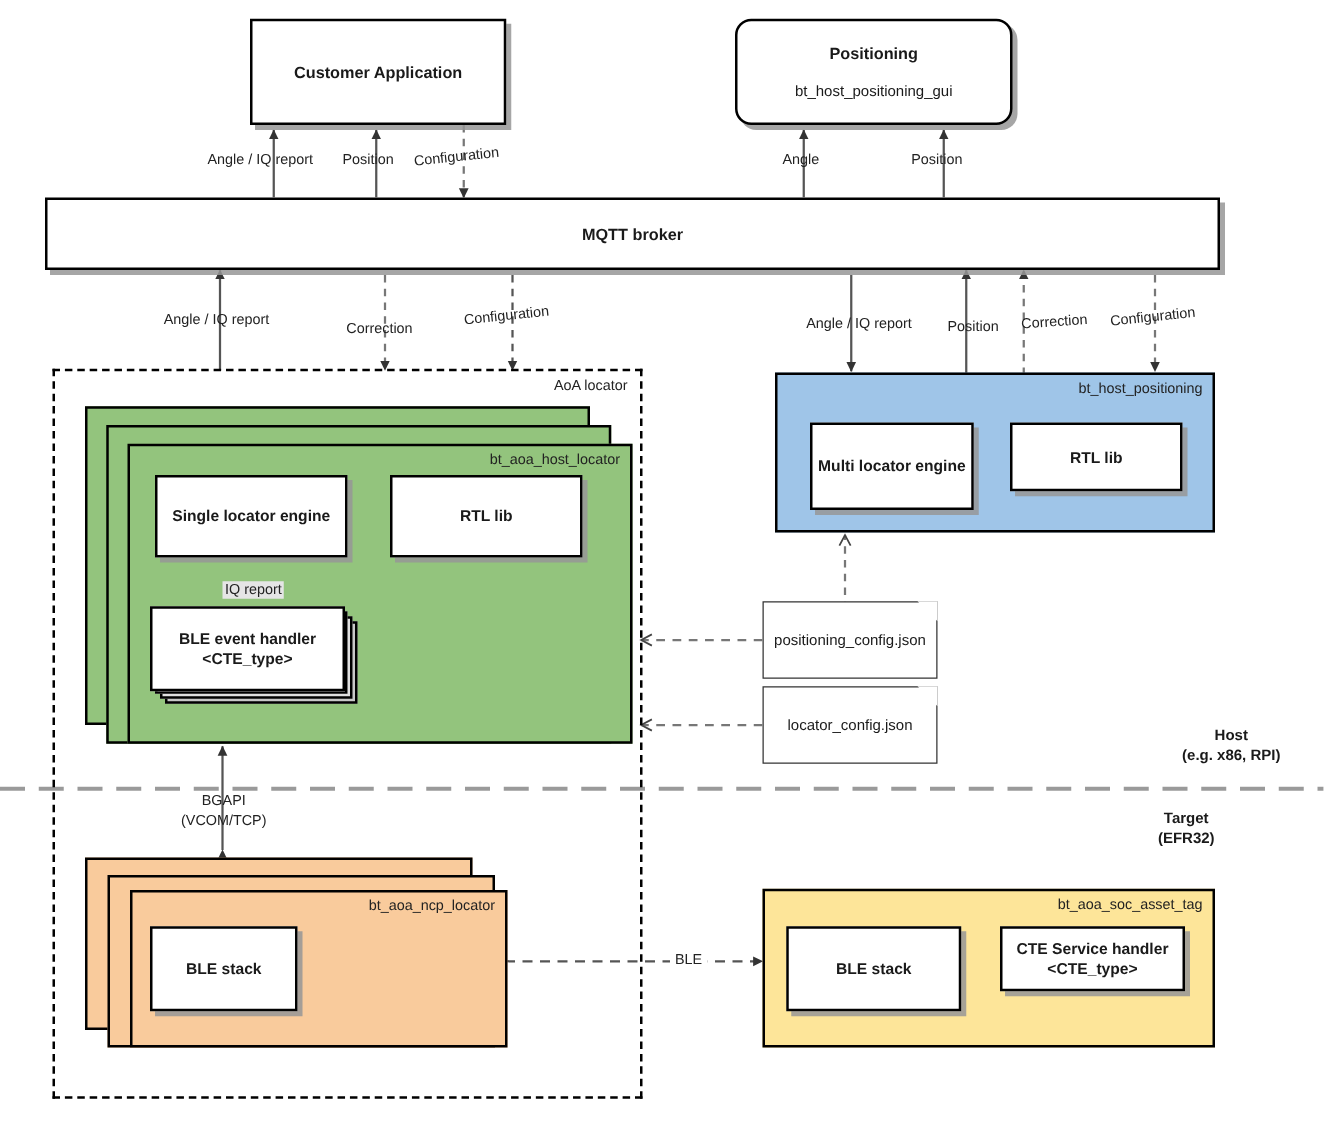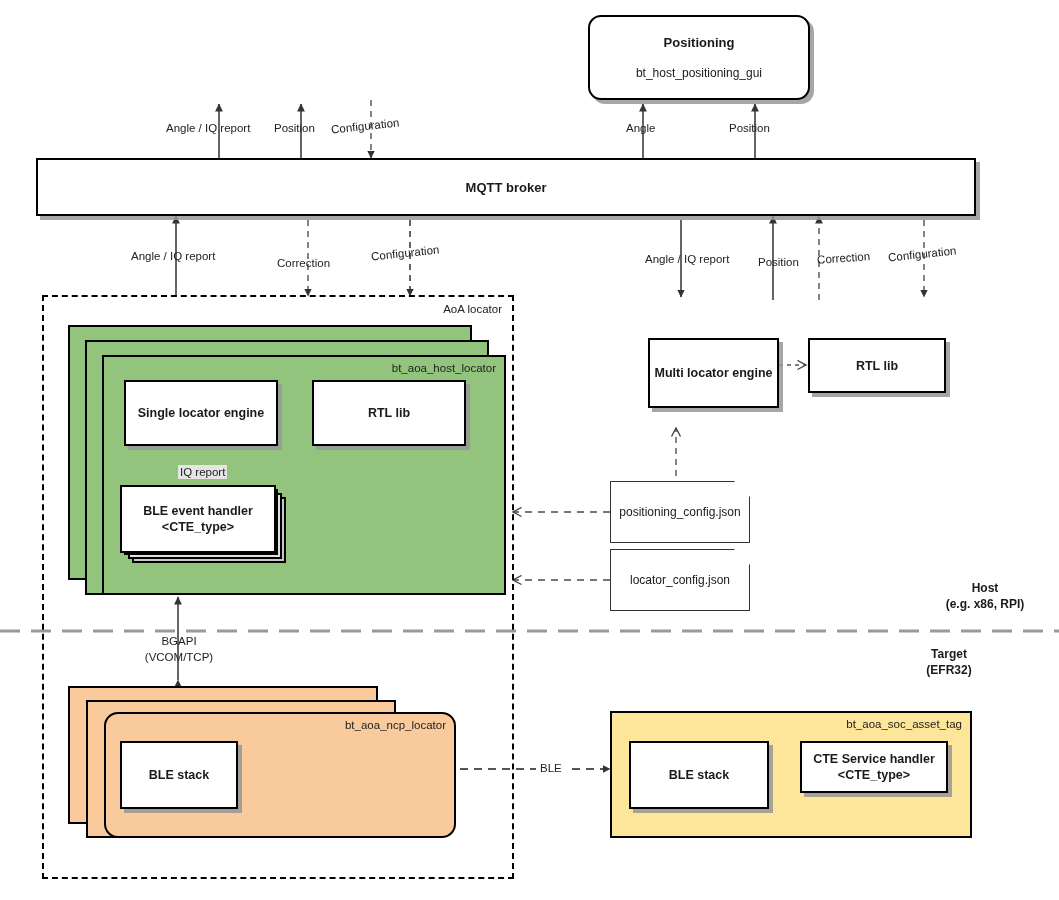--- a/index.html
+++ b/index.html
@@ -84,20 +84,23 @@
 
     <line x1="178" y1="680" x2="178" y2="597" stroke="#555" stroke-width="1.8" marker-end="url(#arrSolid)" marker-start="url(#arrSolid)"></line>
 
     <line x1="404" y1="769" x2="610" y2="769" stroke="#555" stroke-width="1.8" stroke-dasharray="8,6" marker-end="url(#arrSolid)" marker-start="url(#arrSolid)"></line>
 
     <line x1="797" y1="772" x2="775" y2="772" stroke="#555" stroke-width="1.6" stroke-dasharray="4,4" marker-end="url(#arrOpen)"></line>
 
     <line x1="0" y1="631" x2="1059" y2="631" stroke="#9a9a9a" stroke-width="3.2" stroke-dasharray="20,11"></line>
   </svg>
 
+  <div class="box ctr" style="left:200px;top:15px;width:205px;height:85px;">
+    <div class="b-title">Customer Application</div>
+  </div>
 
   <div class="box ctr" style="left:588px;top:15px;width:222px;height:85px;border-radius:13px;">
     <div class="b-title">Positioning</div>
     <div class="b-sub">bt_host_positioning_gui</div>
   </div>
 
   <div class="box ctr" style="left:36px;top:158px;width:940px;height:58px;">
     <div class="b-title">MQTT broker</div>
   </div>
 
@@ -142,20 +145,23 @@
        background:#c8c8c8;border:2px solid #000;"></div>
   <div class="box noshadow" style="left:128px;top:493px;width:154px;height:66px;
        background:#e0e0e0;border:2px solid #000;"></div>
   <div class="box noshadow" style="left:124px;top:489px;width:154px;height:66px;
        background:#f0f0f0;border:2px solid #000;"></div>
   <div class="box ctr noshadow" style="left:120px;top:485px;width:156px;height:68px;">
     <div class="b-small">BLE event handler</div>
     <div class="b-small">&lt;CTE_type&gt;</div>
   </div>
 
+  <div class="group blue" style="left:620px;top:298px;width:352px;height:128px;">
+    <div class="tag">bt_host_positioning</div>
+  </div>
 
   <div class="box ctr" style="left:648px;top:338px;width:131px;height:70px;">
     <div class="b-small">Multi locator engine</div>
   </div>
 
   <div class="box ctr" style="left:808px;top:338px;width:138px;height:55px;">
     <div class="b-small">RTL lib</div>
   </div>
 
   <div class="note" style="left:610px;top:549px;width:140px;height:62px;">
@@ -175,21 +181,21 @@
     <span>Host</span><br>
     <span>(e.g. x86, RPI)</span>
   </div>
   <div class="corner-label" style="left:894px;top:646px;width:110px;">
     <span>Target</span><br>
     <span>(EFR32)</span>
   </div>
 
   <div class="group orange" style="left:68px;top:686px;width:310px;height:138px;"></div>
   <div class="group orange" style="left:86px;top:700px;width:310px;height:138px;"></div>
-  <div class="group orange" style="left:104px;top:712px;width:352px;height:126px;border-radius:14px;">
+  <div class="group orange" style="left:104px;top:712px;width:302px;height:126px;">
     <div class="tag">bt_aoa_ncp_locator</div>
   </div>
   <div class="box ctr" style="left:120px;top:741px;width:118px;height:68px;">
     <div class="b-small">BLE stack</div>
   </div>
 
   <div class="group yellow" style="left:610px;top:711px;width:362px;height:127px;">
     <div class="tag">bt_aoa_soc_asset_tag</div>
   </div>
   <div class="box ctr" style="left:629px;top:741px;width:140px;height:68px;">

